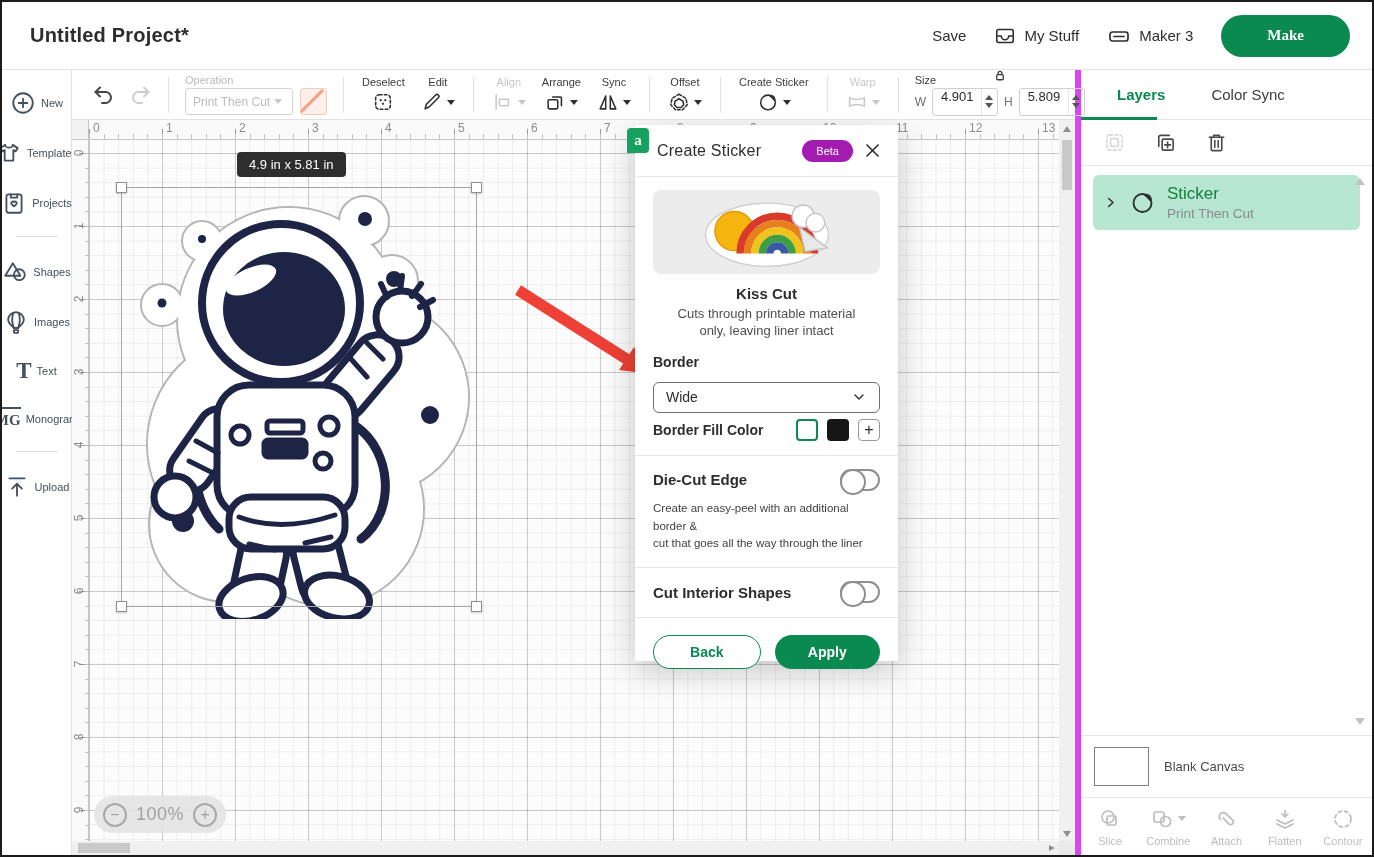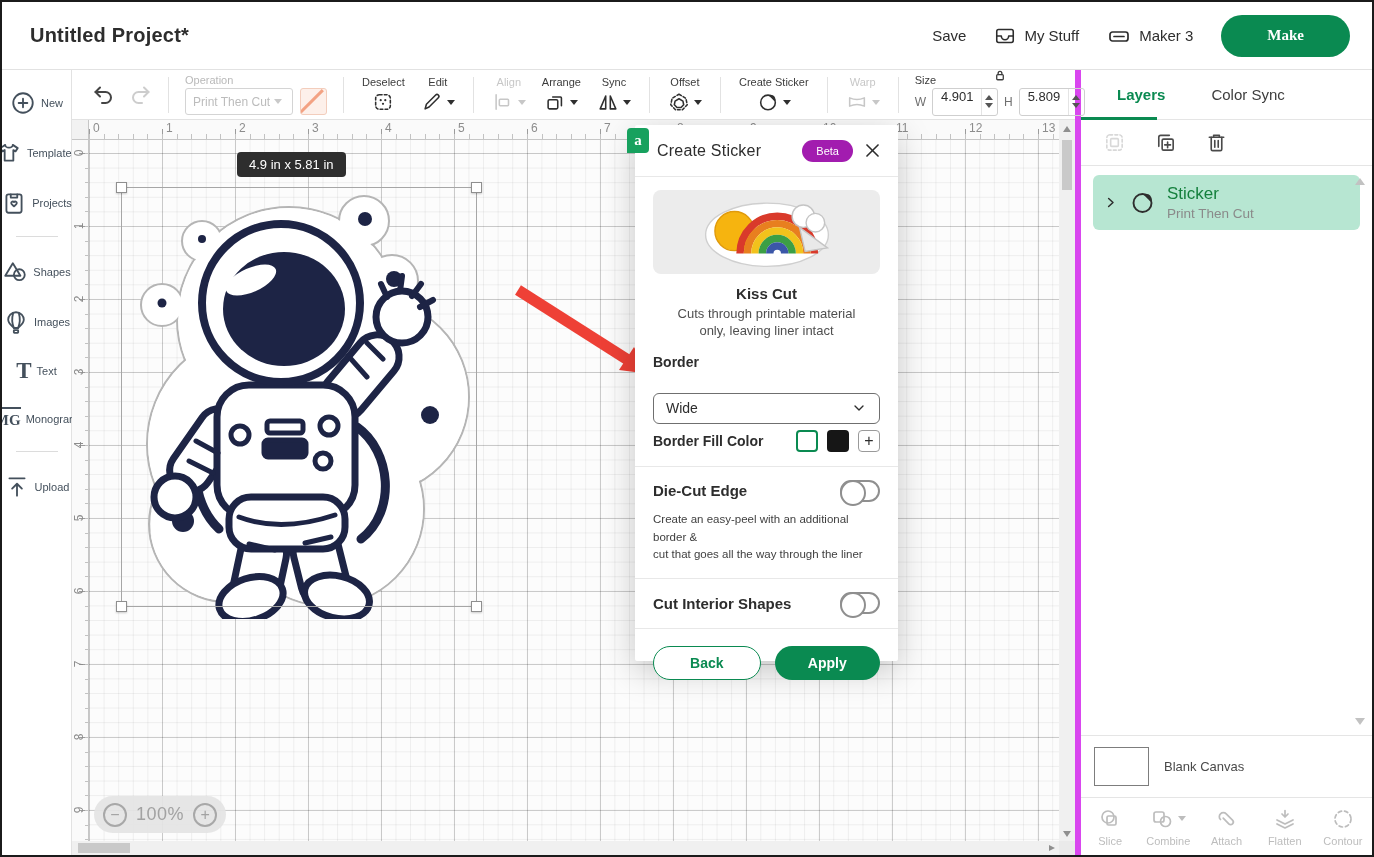--- a/index.html
+++ b/index.html
@@ -96,21 +96,21 @@
   .corner-tab{position:absolute;left:-8px;top:3px;width:22px;height:25px;background:#17a15e;color:#fff;font-size:15px;font-weight:700;display:flex;align-items:center;justify-content:center;border-radius:4px 4px 4px 0;font-family:"Liberation Serif",serif;cursor:pointer}
   .modal-head{height:52px;display:flex;align-items:center;gap:10px;padding:0 16px 0 22px;border-bottom:1px solid #e8e8e8}
   .modal-title{flex:1;font-size:16px;letter-spacing:.2px}
   .beta-badge{background:#a21caf;color:#fff;font-size:11px;padding:5px 14px;border-radius:13px}
   .close-x{color:#2d2d2d;cursor:pointer}
   .modal-body{padding:13px 18px 0}
   .preview{height:84px;background:#ececec;border-radius:8px;display:flex;align-items:center;justify-content:center}
   .kiss{text-align:center;font-weight:700;font-size:15px;margin-top:11px}
   .mdesc{text-align:center;font-size:13px;color:#4f4f4f;line-height:1.3;margin-top:4px}
   .sec-label{font-weight:700;font-size:14px;margin-top:14px}
-  .mselect{margin-top:23px;height:31px;border:1px solid #6f6f6f;border-radius:6px;display:flex;align-items:center;padding:0 12px;font-size:14px;cursor:pointer}
+  .mselect{margin-top:12px;height:31px;border:1px solid #6f6f6f;border-radius:6px;display:flex;align-items:center;padding:0 12px;font-size:14px;cursor:pointer}
   .mselect .chev{margin-left:auto;color:#2d2d2d}
   .fill-row{display:flex;align-items:center;margin-top:6px}
   .fill-row .sec-label{margin-top:0}
   .swatches{margin-left:auto;display:flex;align-items:center;gap:9px}
   .sw{width:22px;height:22px;border-radius:4px;cursor:pointer}
   .sw-white{background:#fff;border:2px solid #0a8a51}
   .sw-black{background:#161616}
   .sw-add{background:#fff;border:1px solid #9a9a9a;display:flex;align-items:center;justify-content:center;font-size:16px;color:#2d2d2d}
   .mhr{height:1px;background:#e8e8e8;margin:14px -18px 0}
   .toggle-row{display:flex;align-items:center;margin-top:13px}

